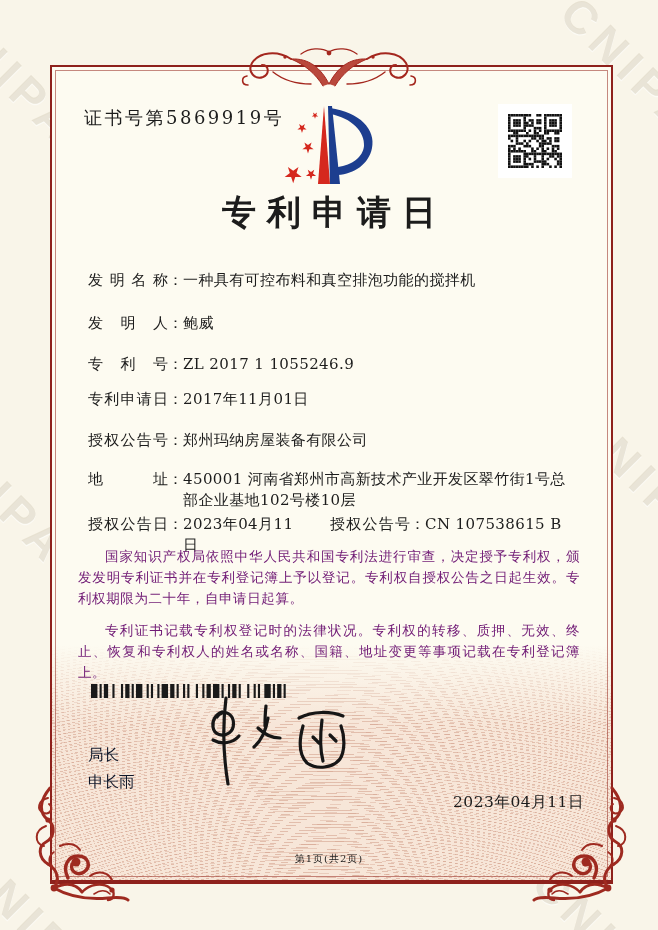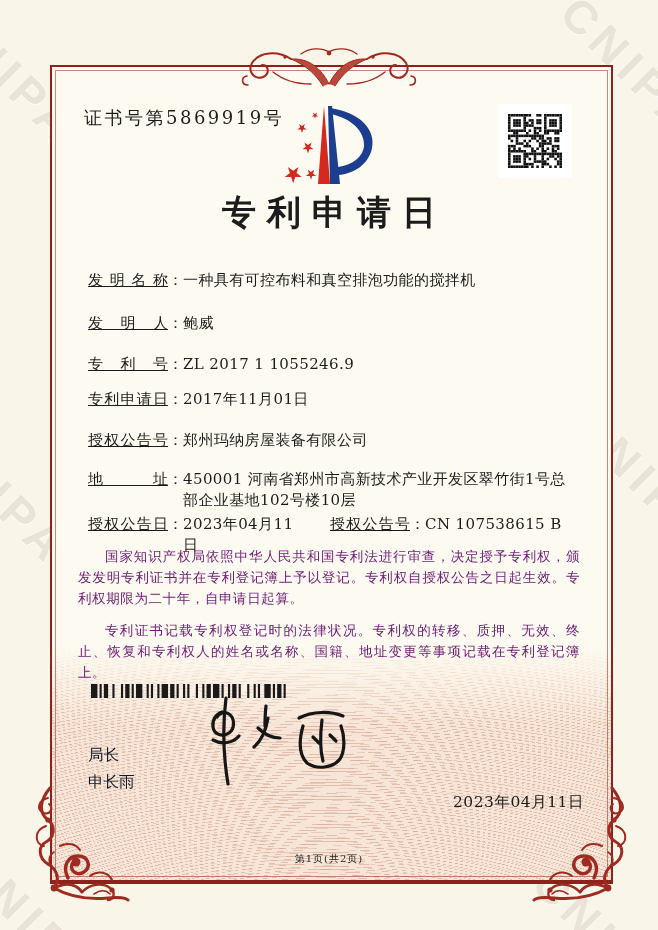--- a/index.html
+++ b/index.html
@@ -42,21 +42,21 @@
   .cert-no{left:84px;top:106px;font-size:18px;letter-spacing:2.5px;text-align:center;}
 
   .logo{left:278px;top:102px;width:100px;height:86px;}
   .qr-box{left:498px;top:104px;width:74px;height:74px;background:#ffffff;}
   .qr-box svg{position:absolute;left:10px;top:10px;}
 
   .title{left:0;top:190px;width:100%;text-align:center;font-size:34px;font-weight:700;
          letter-spacing:11px;text-indent:11px;}
 
   .frow{left:88px;width:486px;display:flex;align-items:flex-start;font-size:15px;line-height:21px;}
-  .lab{display:inline-block;width:80px;flex:0 0 80px;text-align:justify;text-align-last:justify;text-decoration:underline;}
+  .lab{display:inline-block;width:80px;flex:0 0 80px;text-align:justify;text-align-last:justify;}
   .colon{flex:0 0 14px;}
   .val{flex:1;letter-spacing:0.4px;}
   .r1{top:270px}.r2{top:313px}.r3{top:354px}.r4{top:389px}.r5{top:430px}.r6{top:469px}.r7{top:514px;position:relative}
   .grp2{position:absolute;left:242px;top:0;display:flex;}
   .grp2 .lab{width:80px;flex-basis:80px;}
 
   .paras{left:78px;top:546px;width:502px;font-size:13.5px;line-height:21px;letter-spacing:0.6px;color:#701a75;}
   .paras p{margin:0;text-indent:2em;text-align:justify;}
   .paras p + p{margin-top:11px;}
 

